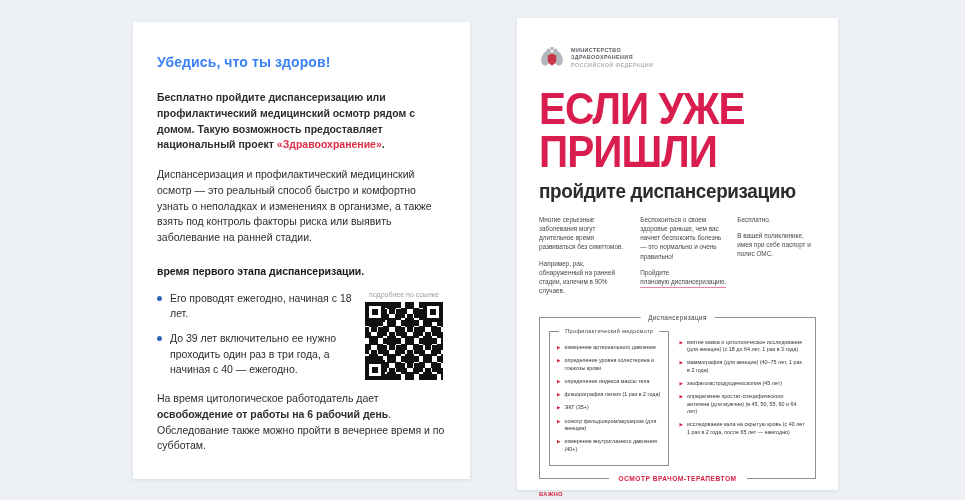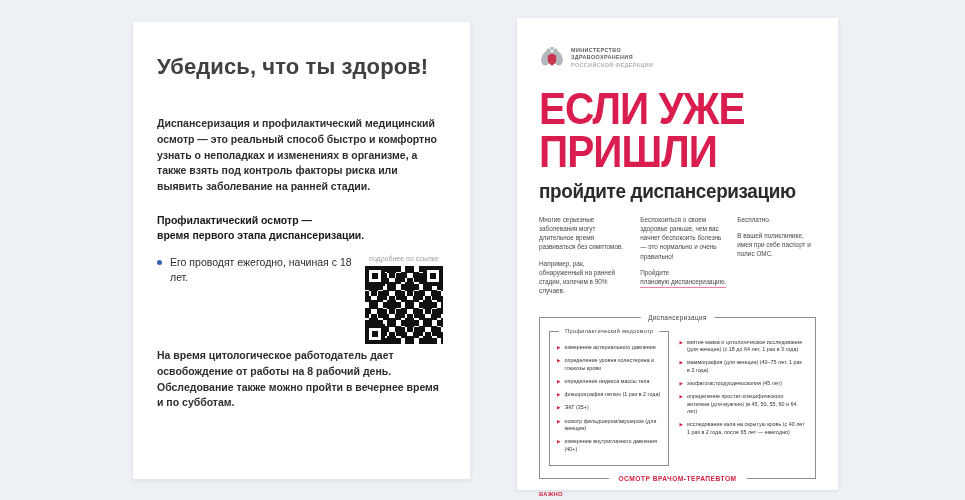--- a/index.html
+++ b/index.html
@@ -2,22 +2,22 @@
 <html><head>
 <meta charset="utf-8">
 <style>
   * { margin:0; padding:0; box-sizing:border-box; }
   html,body { width:965px; height:500px; overflow:hidden; }
   body { background:#edf0f5; font-family:"Liberation Sans", sans-serif; position:relative; }
 
   
   .left-card { position:absolute; left:133px; top:22px; width:337px; height:457px;
     background:#fff; box-shadow:0 1px 4px rgba(40,50,70,.10); padding:32px 24px 20px; }
-  .lc-title { font-size:22px; font-weight:bold; color:#404040; margin-bottom:36px; letter-spacing:.1px; }
-  .lc-p { font-size:10.5px; line-height:1.5; color:#2b2d30; margin-bottom:14px;font-weight:bold; }
+  .lc-title { font-size:14px; font-weight:bold; color:#3b82f6; margin-bottom:20px; letter-spacing:.1px; }
+  .lc-p { font-size:10.5px; line-height:1.5; color:#2b2d30; margin-bottom:14px; }
   .lc-p.semi { font-weight:bold; }
   .lc-link-red { color:#e02d47; text-decoration:none; font-weight:bold; cursor:pointer; }
   .lc-sub { font-size:10.5px; font-weight:bold; color:#17181a; line-height:1.45; margin:18px 0 12px; }
   .lc-row { display:flex; gap:10px; margin-bottom:4px; }
   .lc-bullets { list-style:none; flex:1; }
   .lc-bullets li { display:flex; gap:8px; font-size:10.5px; line-height:1.45; color:#2b2d30; margin-bottom:10px; }
   .lc-dot { width:5px; height:5px; border-radius:50%; background:#2e63b5; margin-top:5px; flex:none; }
   .qr-block { width:84px; flex:none; text-align:center; }
   .qr-label { font-size:7px; color:#9aa0a8; margin-bottom:4px; white-space:nowrap; }
   .qr { position:relative; width:78px; height:78px; margin:0 auto;
@@ -64,47 +64,53 @@
   .important { width:72%; margin-bottom:16px; }
   .important-label { color:#d6203f; font-weight:bold; font-size:5.8px; letter-spacing:.4px; margin-bottom:2px; }
   .important-text { font-size:6.5px; line-height:1.45; color:#35373a; }
 </style>
 </head>
 <body>
 
 <div class="left-card">
   <div class="lc-title">Убедись, что ты здоров!</div>
 
+  <p class="lc-p semi">
+    <span>Бесплатно пройдите диспансеризацию или профилактический медицинский осмотр рядом с домом. Такую возможность предоставляет национальный проект </span><a class="lc-link-red">«Здравоохранение»</a><span>.</span>
+  </p>
 
   <p class="lc-p">Диспансеризация и профилактический медицинский осмотр — это реальный способ быстро и комфортно узнать о неполадках и изменениях в организме, а также взять под контроль факторы риска или выявить заболевание на ранней стадии.</p>
 
   <div class="lc-sub">
-    <span style="display:block">Профилактический осмотр —</span>
     <span style="display:block">время первого этапа диспансеризации.</span>
   </div>
 
   <div class="lc-row">
     <ul class="lc-bullets">
       <li>
           <span class="lc-dot"></span>
           <span>Его проводят ежегодно, начиная с 18 лет.</span>
+        </li>
+      <li>
+          <span class="lc-dot"></span>
+          <span>До 39 лет включительно ее нужно проходить один раз в три года, а начиная с 40 — ежегодно.</span>
         </li>
     </ul>
     <div class="qr-block">
       <div class="qr-label">подробнее по ссылке</div>
       <div class="qr">
         <span class="qr-eye tl"></span>
         <span class="qr-eye tr"></span>
         <span class="qr-eye bl"></span>
       </div>
     </div>
   </div>
 
   <p class="lc-p">
-    <span>На время цитологическое работодатель дает </span><b>освобождение от работы на 8 рабочий день</b><span>. Обследование также можно пройти в вечернее время и по субботам.</span>
+    <span>На время цитологическое работодатель дает </span><b>освобождение от работы на 6 рабочий день</b><span>. Обследование также можно пройти в вечернее время и по субботам.</span>
   </p>
 
 </div>
 
 <div class="poster">
 
   <div class="ministry">
     <svg viewBox="0 0 40 40">
       <g fill="#b3b8be">
         <ellipse cx="12" cy="20" rx="8" ry="12" transform="rotate(24 12 20)"></ellipse>

